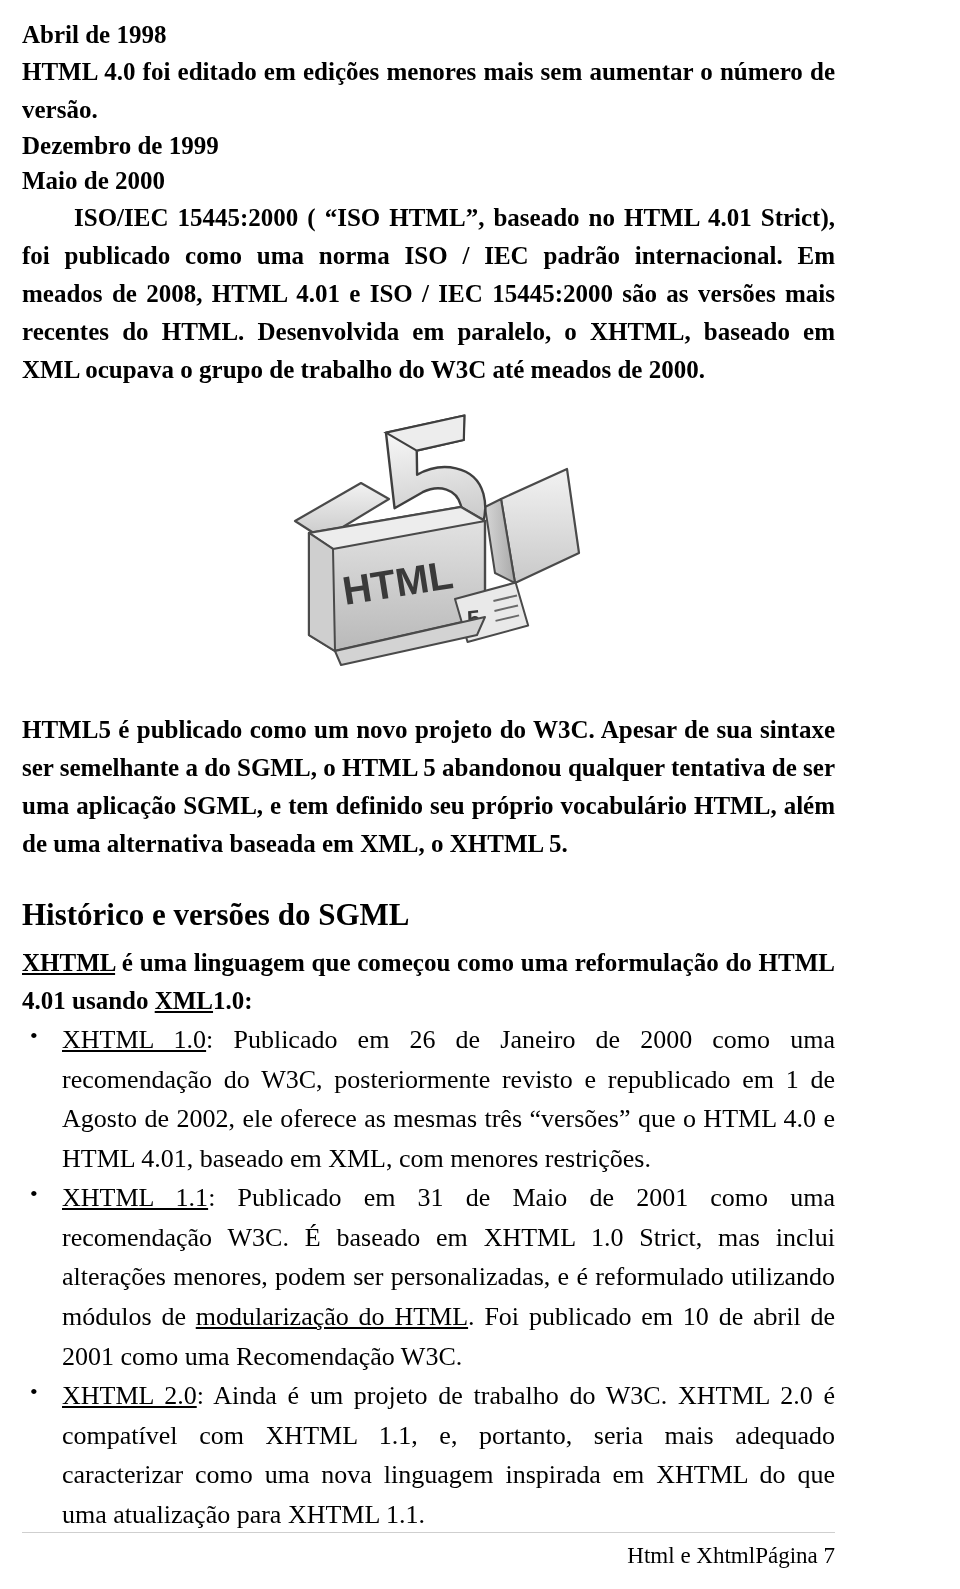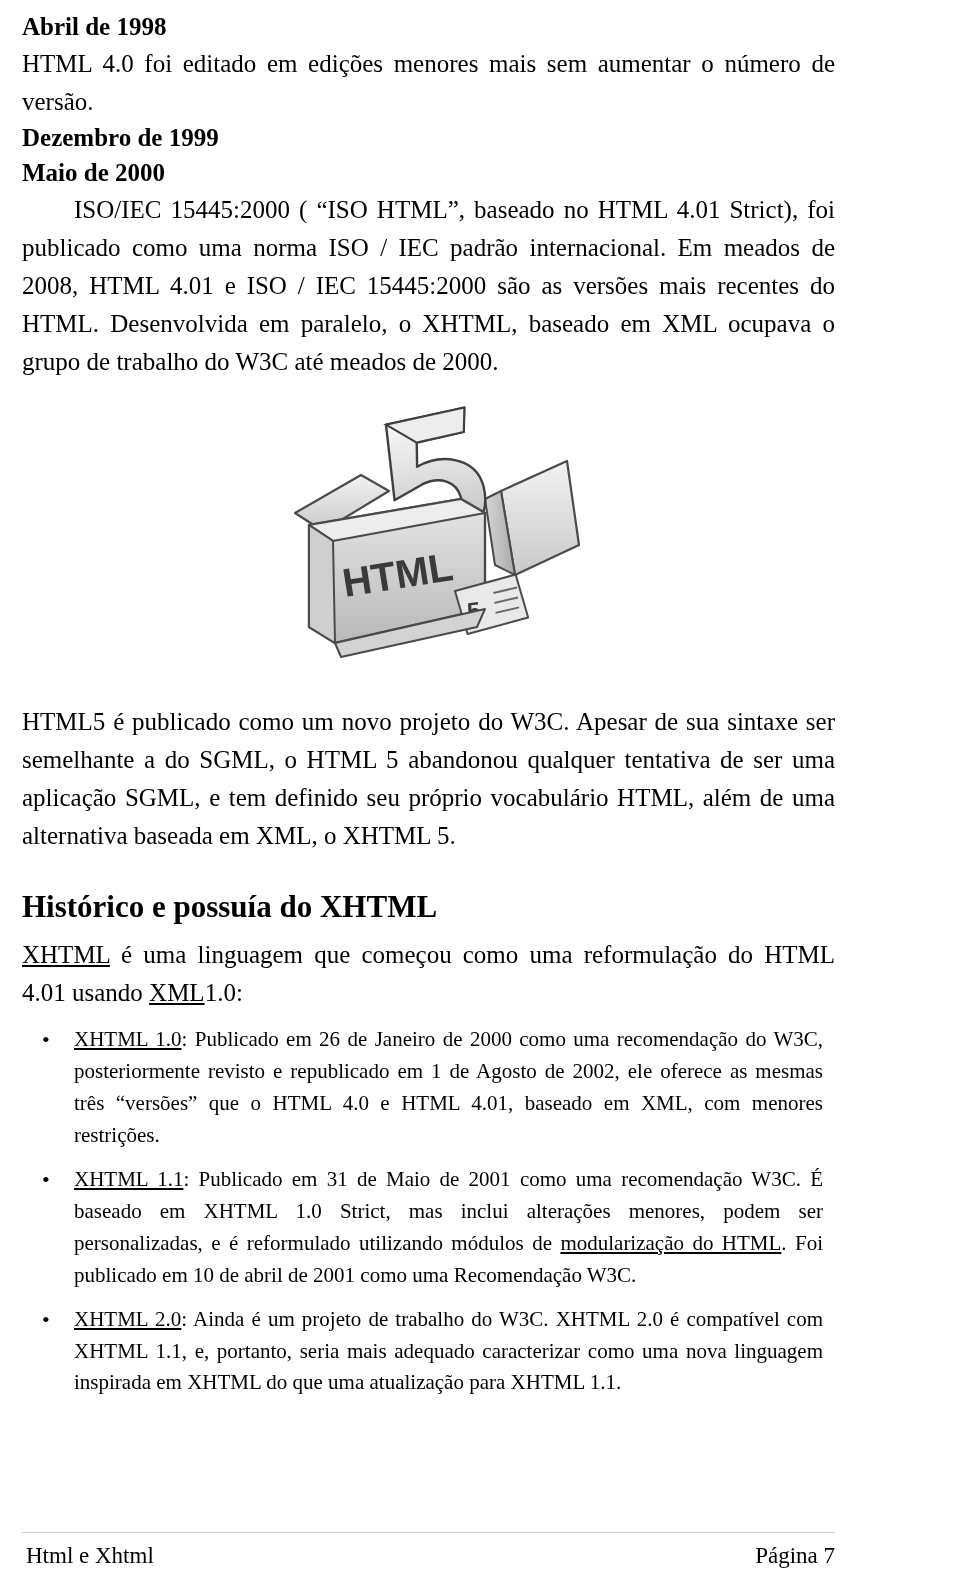--- a/index.html
+++ b/index.html
@@ -11,35 +11,36 @@
     width: 960px;
     min-height: 1589px;
     font-family: "Liberation Serif", "DejaVu Serif", serif;
     color: #000000;
     position: relative;
   }
   .page {
     width: 857px;
     min-height: 1589px;
     box-sizing: border-box;
-    padding: 10px 22px 0 22px;
+    padding: 18px 22px 0 22px;
     position: relative;
   }
   .h-bold {
     font-weight: bold;
     font-size: 25px;
     line-height: 1.32;
     margin: 0 0 2px 0;
   }
   p.body {
     font-size: 25px;
     line-height: 1.52;
     margin: 0;
     text-align: justify;
     text-justify: inter-word;
+    font-weight: bold;
   }
   .indent {
     text-indent: 52px;
   }
   .section-title {
     font-weight: bold;
     font-size: 31px;
     line-height: 1.4;
     margin: 30px 0 8px 0;
   }
@@ -52,40 +53,40 @@
     justify-content: center;
   }
   ul.bullets {
     list-style: none;
     margin: 0;
     padding: 0;
   }
   ul.bullets > li {
     position: relative;
     padding-left: 40px;
-    font-size: 21px;
+    font-size: 26px;
     line-height: 1.52;
     text-align: justify;
-    margin: 12px;
+    margin: 0;
   }
   ul.bullets > li::before {
     content: "\2022";
     position: absolute;
     left: 8px;
     top: -1px;
     font-size: 22px;
   }
   .footer {
     position: absolute;
     left: 26px;
     right: 22px;
     bottom: 18px;
     border-top: 0;
     display: flex;
-    justify-content: space-between;
+    justify-content: flex-end;
     font-size: 23px;
     line-height: 1.3;
   }
   .footer-rule {
     position: absolute;
     left: 22px;
     right: 22px;
     bottom: 56px;
     height: 0;
     border-top: 1px solid #cfcfcf;
@@ -150,21 +151,21 @@
         <line x1="38" y1="16" x2="62" y2="13" stroke="#6a6a6a" stroke-width="2"></line>
         <line x1="38" y1="26" x2="62" y2="23" stroke="#6a6a6a" stroke-width="2"></line>
       </g>
 
       <polygon points="86,248 236,214 228,232 92,262" fill="#d3d3d3" stroke="#4a4a4a" stroke-width="2" stroke-linejoin="round"></polygon>
     </svg>
   </div>
 
   <p class="body">HTML5 é publicado como um novo projeto do W3C. Apesar de sua sintaxe ser semelhante a do SGML, o HTML 5 abandonou qualquer tentativa de ser uma aplicação SGML, e tem definido seu próprio vocabulário HTML, além de uma alternativa baseada em XML, o XHTML 5.</p>
 
-  <div class="section-title">Histórico e possuía do XHTML</div>
+  <div class="section-title">Histórico e versões do SGML</div>
 
   <p class="body">
     <span class="u">XHTML</span><span> é uma linguagem que começou como uma reformulação do HTML 4.01 usando </span><span class="u">XML</span><span>1.0:</span>
   </p>
 
   <ul class="bullets">
     <li>
       <span class="u">XHTML 1.0</span><span>: Publicado em 26 de Janeiro de 2000 como uma recomendação do W3C, posteriormente revisto e republicado em 1 de Agosto de 2002, ele oferece as mesmas três “versões” que o HTML 4.0 e HTML 4.01, baseado em XML, com menores restrições.</span>
     </li>
     <li>

